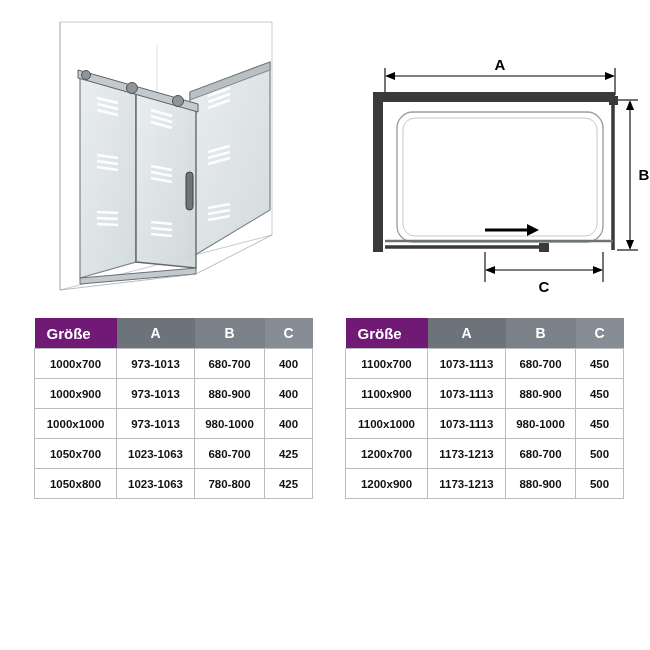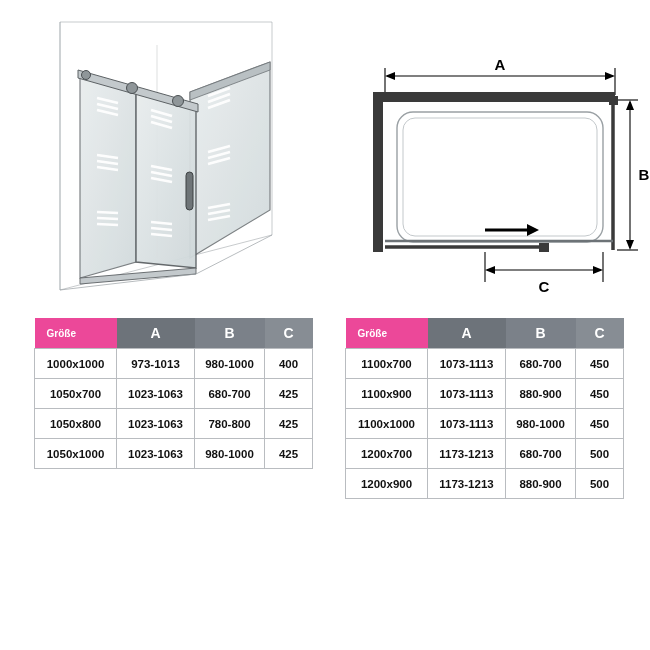--- a/index.html
+++ b/index.html
@@ -66,24 +66,24 @@
   table.spec th {
     height: 30px;
     font-size: 14px;
     font-weight: bold;
     color: #ffffff;
     text-align: center;
     vertical-align: middle;
     padding: 0;
   }
   table.spec th.h-groesse {
-    background: #ec4899;
+    background: #701a75;
     text-align: left;
     padding-left: 12px;
-    font-size: 10px;
+    font-size: 15px;
   }
   table.spec th.h-a { background: #6d737a; }
   table.spec th.h-b { background: #7b8189; }
   table.spec th.h-c { background: #878d94; }
 
   table.spec td {
     height: 29px;
     font-size: 11.5px;
     font-weight: bold;
     text-align: center;
@@ -255,41 +255,47 @@
         <thead>
           <tr>
             <th class="h-groesse">Größe</th>
             <th class="h-a">A</th>
             <th class="h-b">B</th>
             <th class="h-c">C</th>
           </tr>
         </thead>
         <tbody>
           <tr>
+            <td>1000x700</td>
+            <td>973-1013</td>
+            <td>680-700</td>
+            <td>400</td>
+          </tr>
+          <tr>
+            <td>1000x900</td>
+            <td>973-1013</td>
+            <td>880-900</td>
+            <td>400</td>
+          </tr>
+          <tr>
             <td>1000x1000</td>
             <td>973-1013</td>
             <td>980-1000</td>
             <td>400</td>
           </tr>
           <tr>
             <td>1050x700</td>
             <td>1023-1063</td>
             <td>680-700</td>
             <td>425</td>
           </tr>
           <tr>
             <td>1050x800</td>
             <td>1023-1063</td>
             <td>780-800</td>
-            <td>425</td>
-          </tr>
-          <tr>
-            <td>1050x1000</td>
-            <td>1023-1063</td>
-            <td>980-1000</td>
             <td>425</td>
           </tr>
         </tbody>
       </table>
     </div>
 
     <div class="table-wrap table-right">
       <table class="spec">
         <colgroup>
           <col class="col-g">

